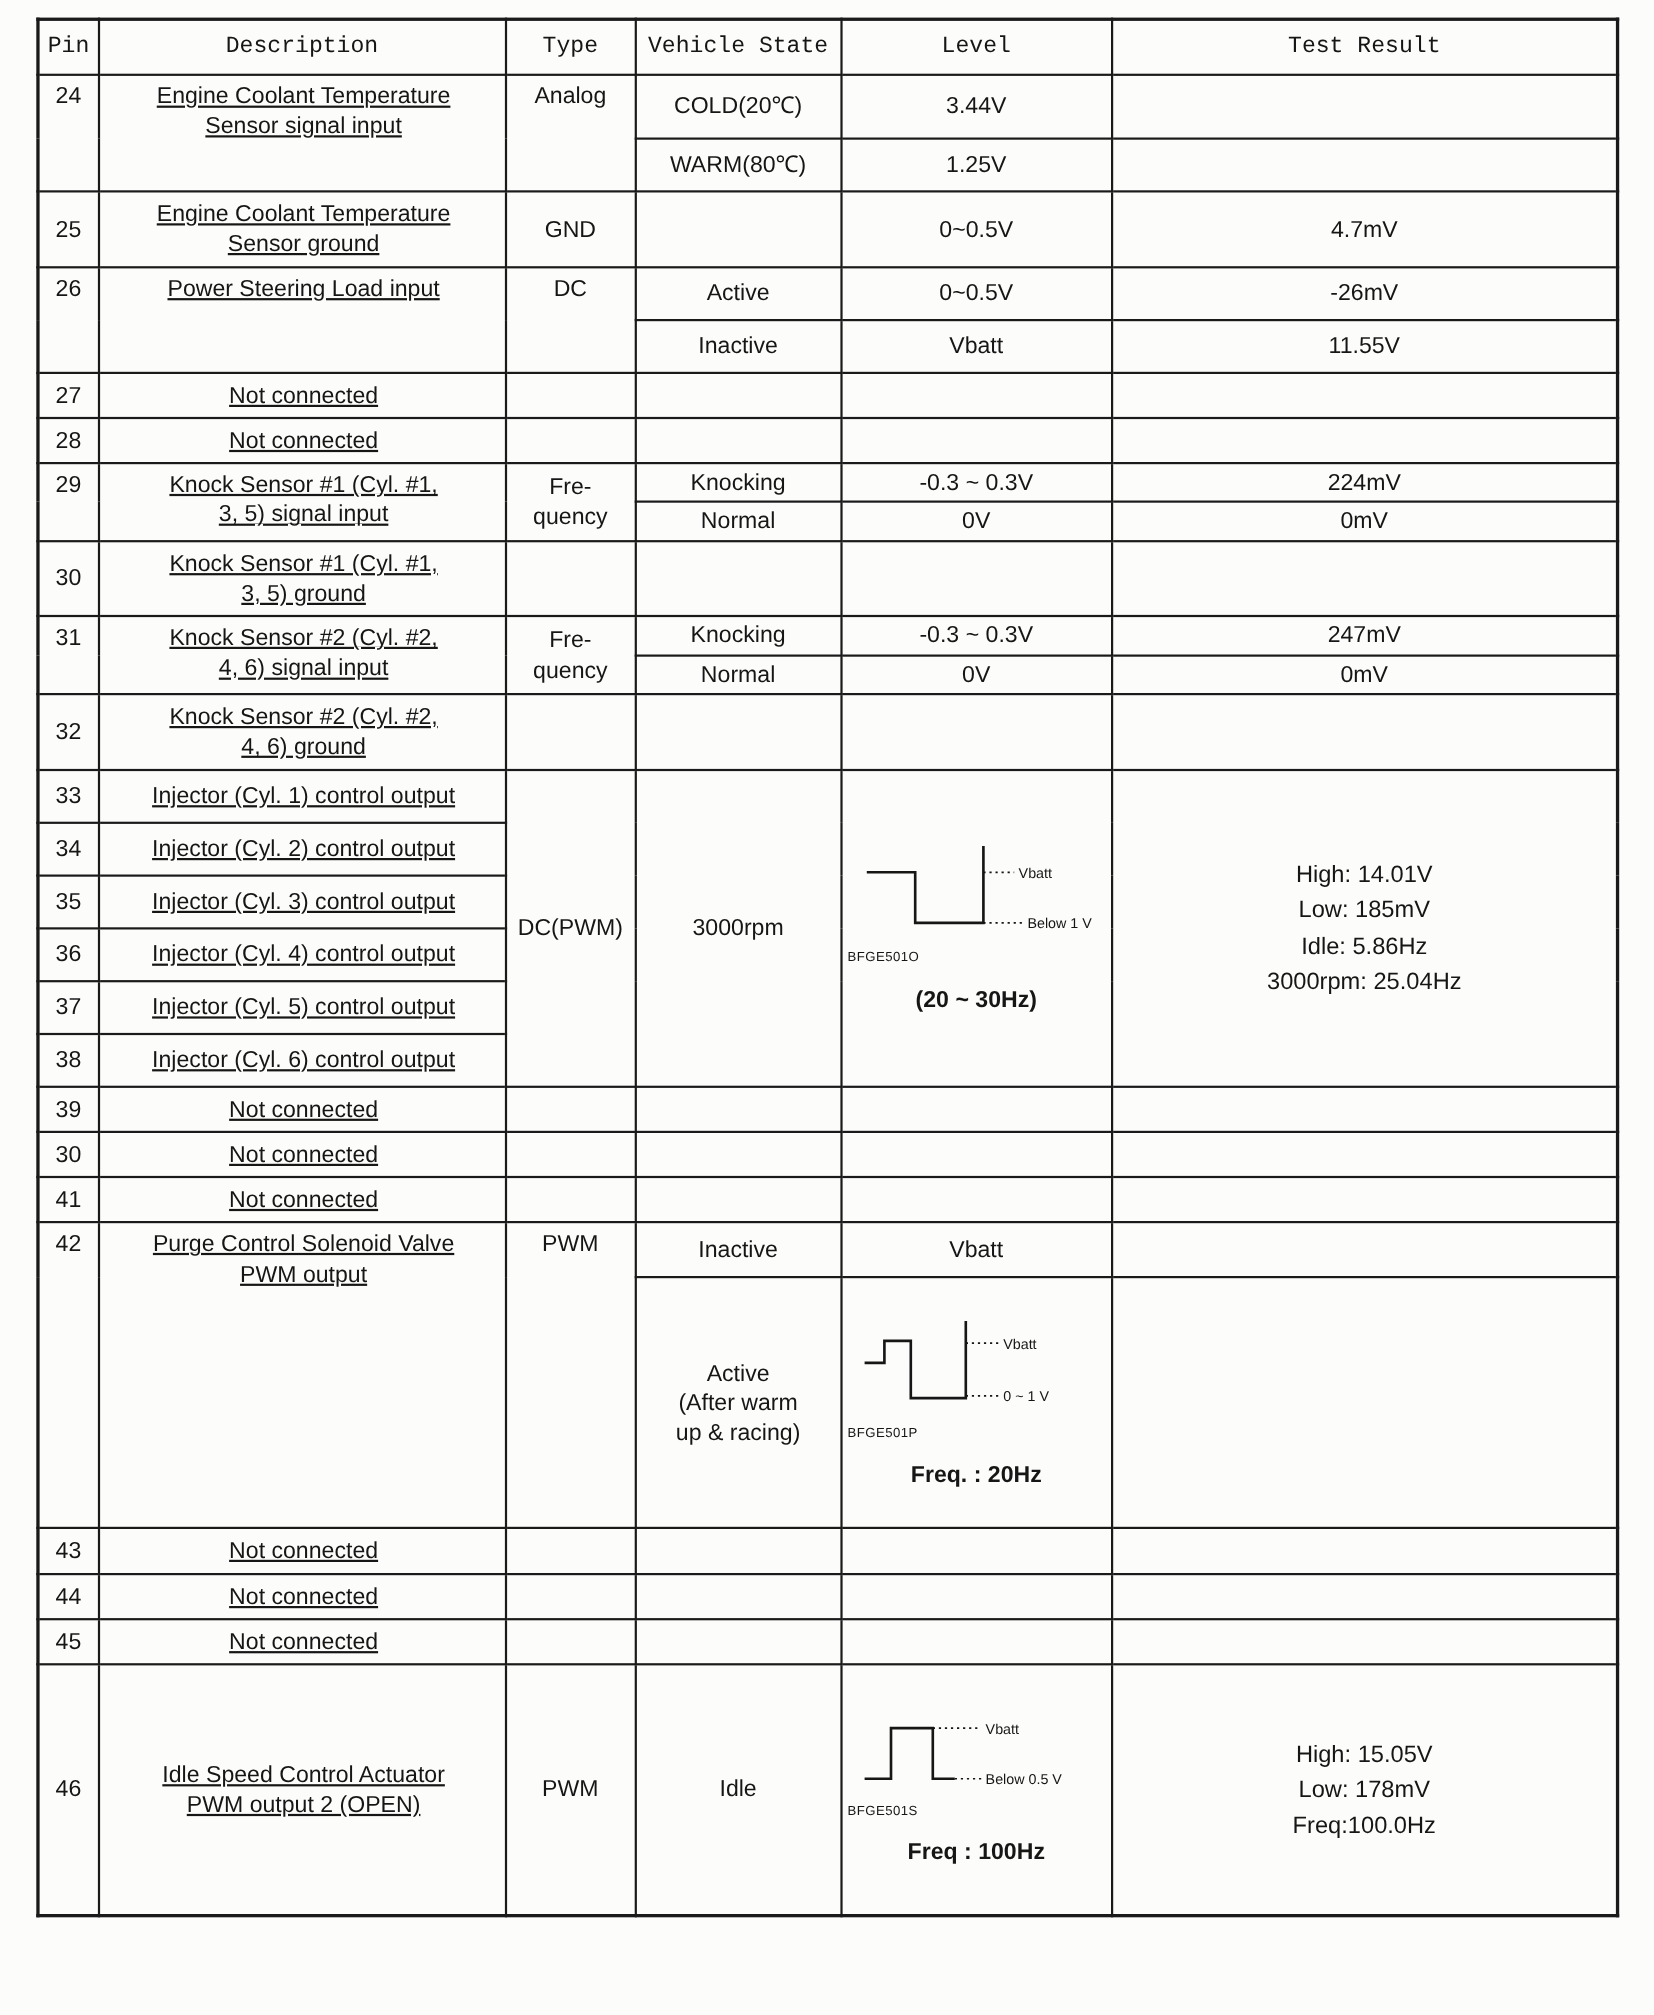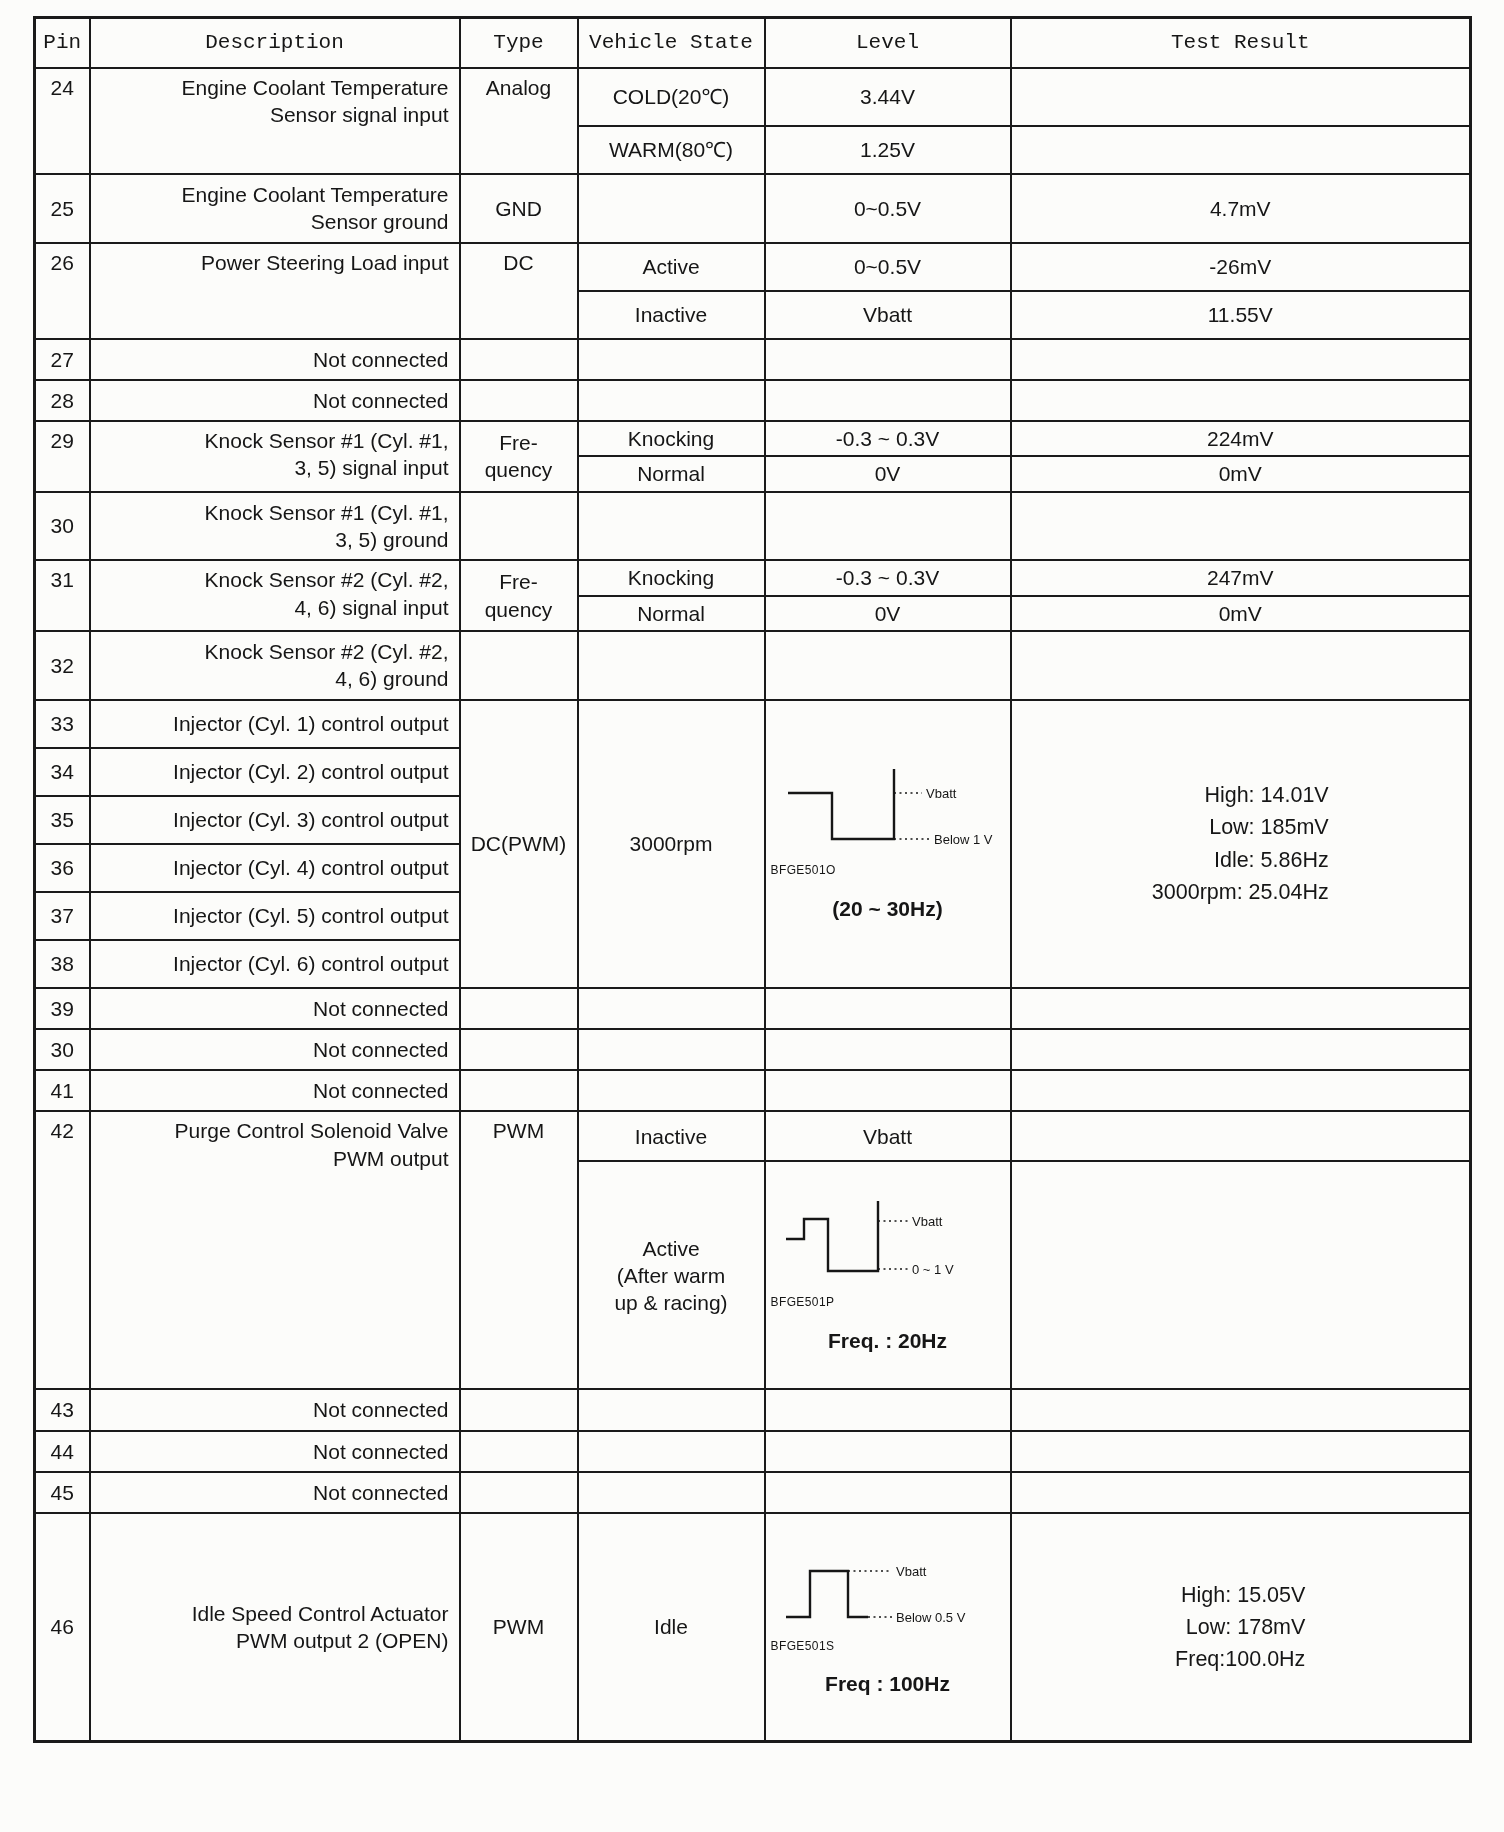--- a/index.html
+++ b/index.html
@@ -11,36 +11,36 @@
   .sheet{padding:16px 0 0 33px;}
   table{border-collapse:collapse;table-layout:fixed;width:1436px;border:3px solid #1a1a1a;}
   th,td{
     border:2px solid #1a1a1a;
     font-size:21px;font-weight:400;line-height:1.3;
     vertical-align:middle;padding:3px 5px;
     overflow:hidden;
   }
   th{height:42px;text-align:center;font-family:Liberation Mono, monospace;}
   .c{text-align:center;}
-  .desc{text-align:right;padding:6px 10px 6px 13px;}
+  .desc{text-align:center;padding:6px 10px 6px 13px;text-decoration:underline;}
   .pre{white-space:pre-line;}
   .vtop{vertical-align:top;padding-top:5px;}
   
   .rh42{height:42px}.rh47{height:33px}.rh48{height:48px}.rh50{height:50px}
   .rh58{height:58px}.rh64{height:64px}.rh70{height:66px}.rh228{height:228px}
   
   .wf{display:block;}
   svg.wave{display:block;margin:0 auto;}
   svg.wave path, svg.wave line{stroke:#161616;fill:none;}
   svg.wave .solid{stroke-width:2.4px;}
   svg.wave .dot{stroke-width:1.5px;stroke-dasharray:2 3.5;}
   svg.wave text{font-family:"Liberation Sans",sans-serif;font-size:13px;fill:#161616;}
   .wf-code{font-size:12px;text-align:left;padding-right:18px;letter-spacing:.4px;margin-top:2px;}
   .wf-note{font-size:21px;text-align:center;margin-top:16px;font-weight:bold;}
-  .result-block{display:inline-block;text-align:right;white-space:pre-line;line-height:1.5;font-size:21.5px;}
+  .result-block{display:inline-block;text-align:center;white-space:pre-line;line-height:1.5;font-size:21.5px;}
 </style>
 </head>
 <body>
 
 <div class="sheet">
 <table>
   <colgroup>
     <col style="width:55px">
         <col style="width:370px">
         <col style="width:118px">

